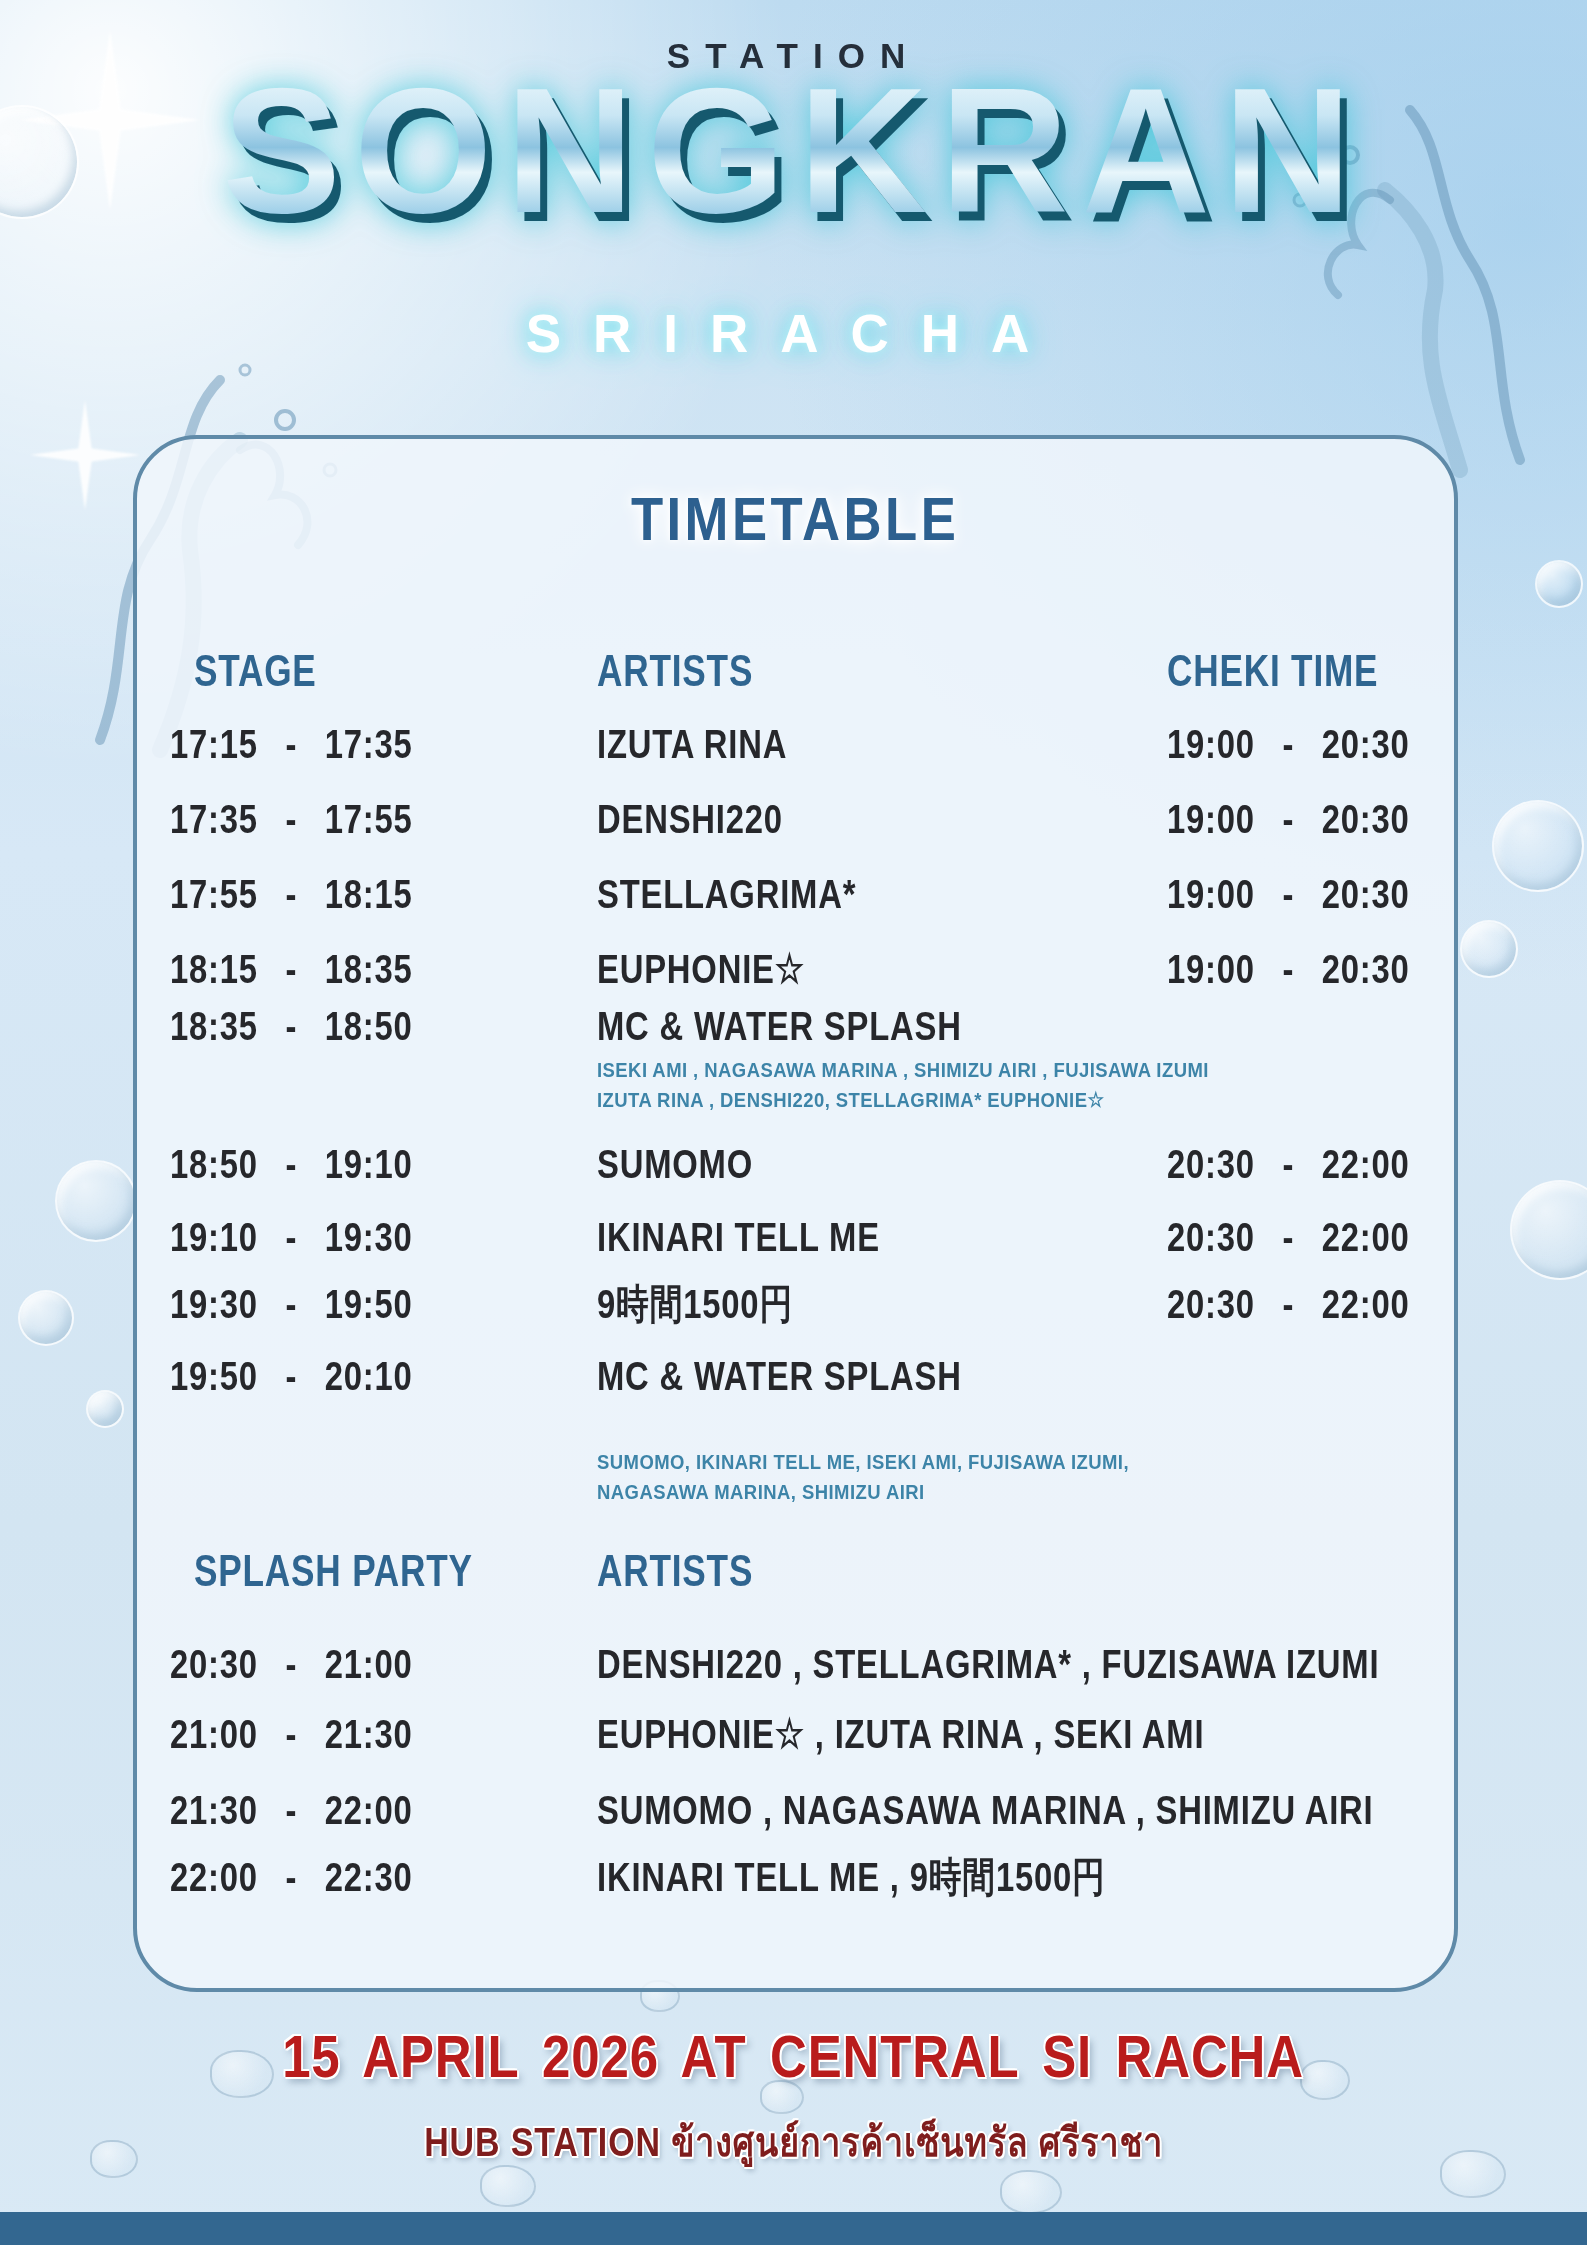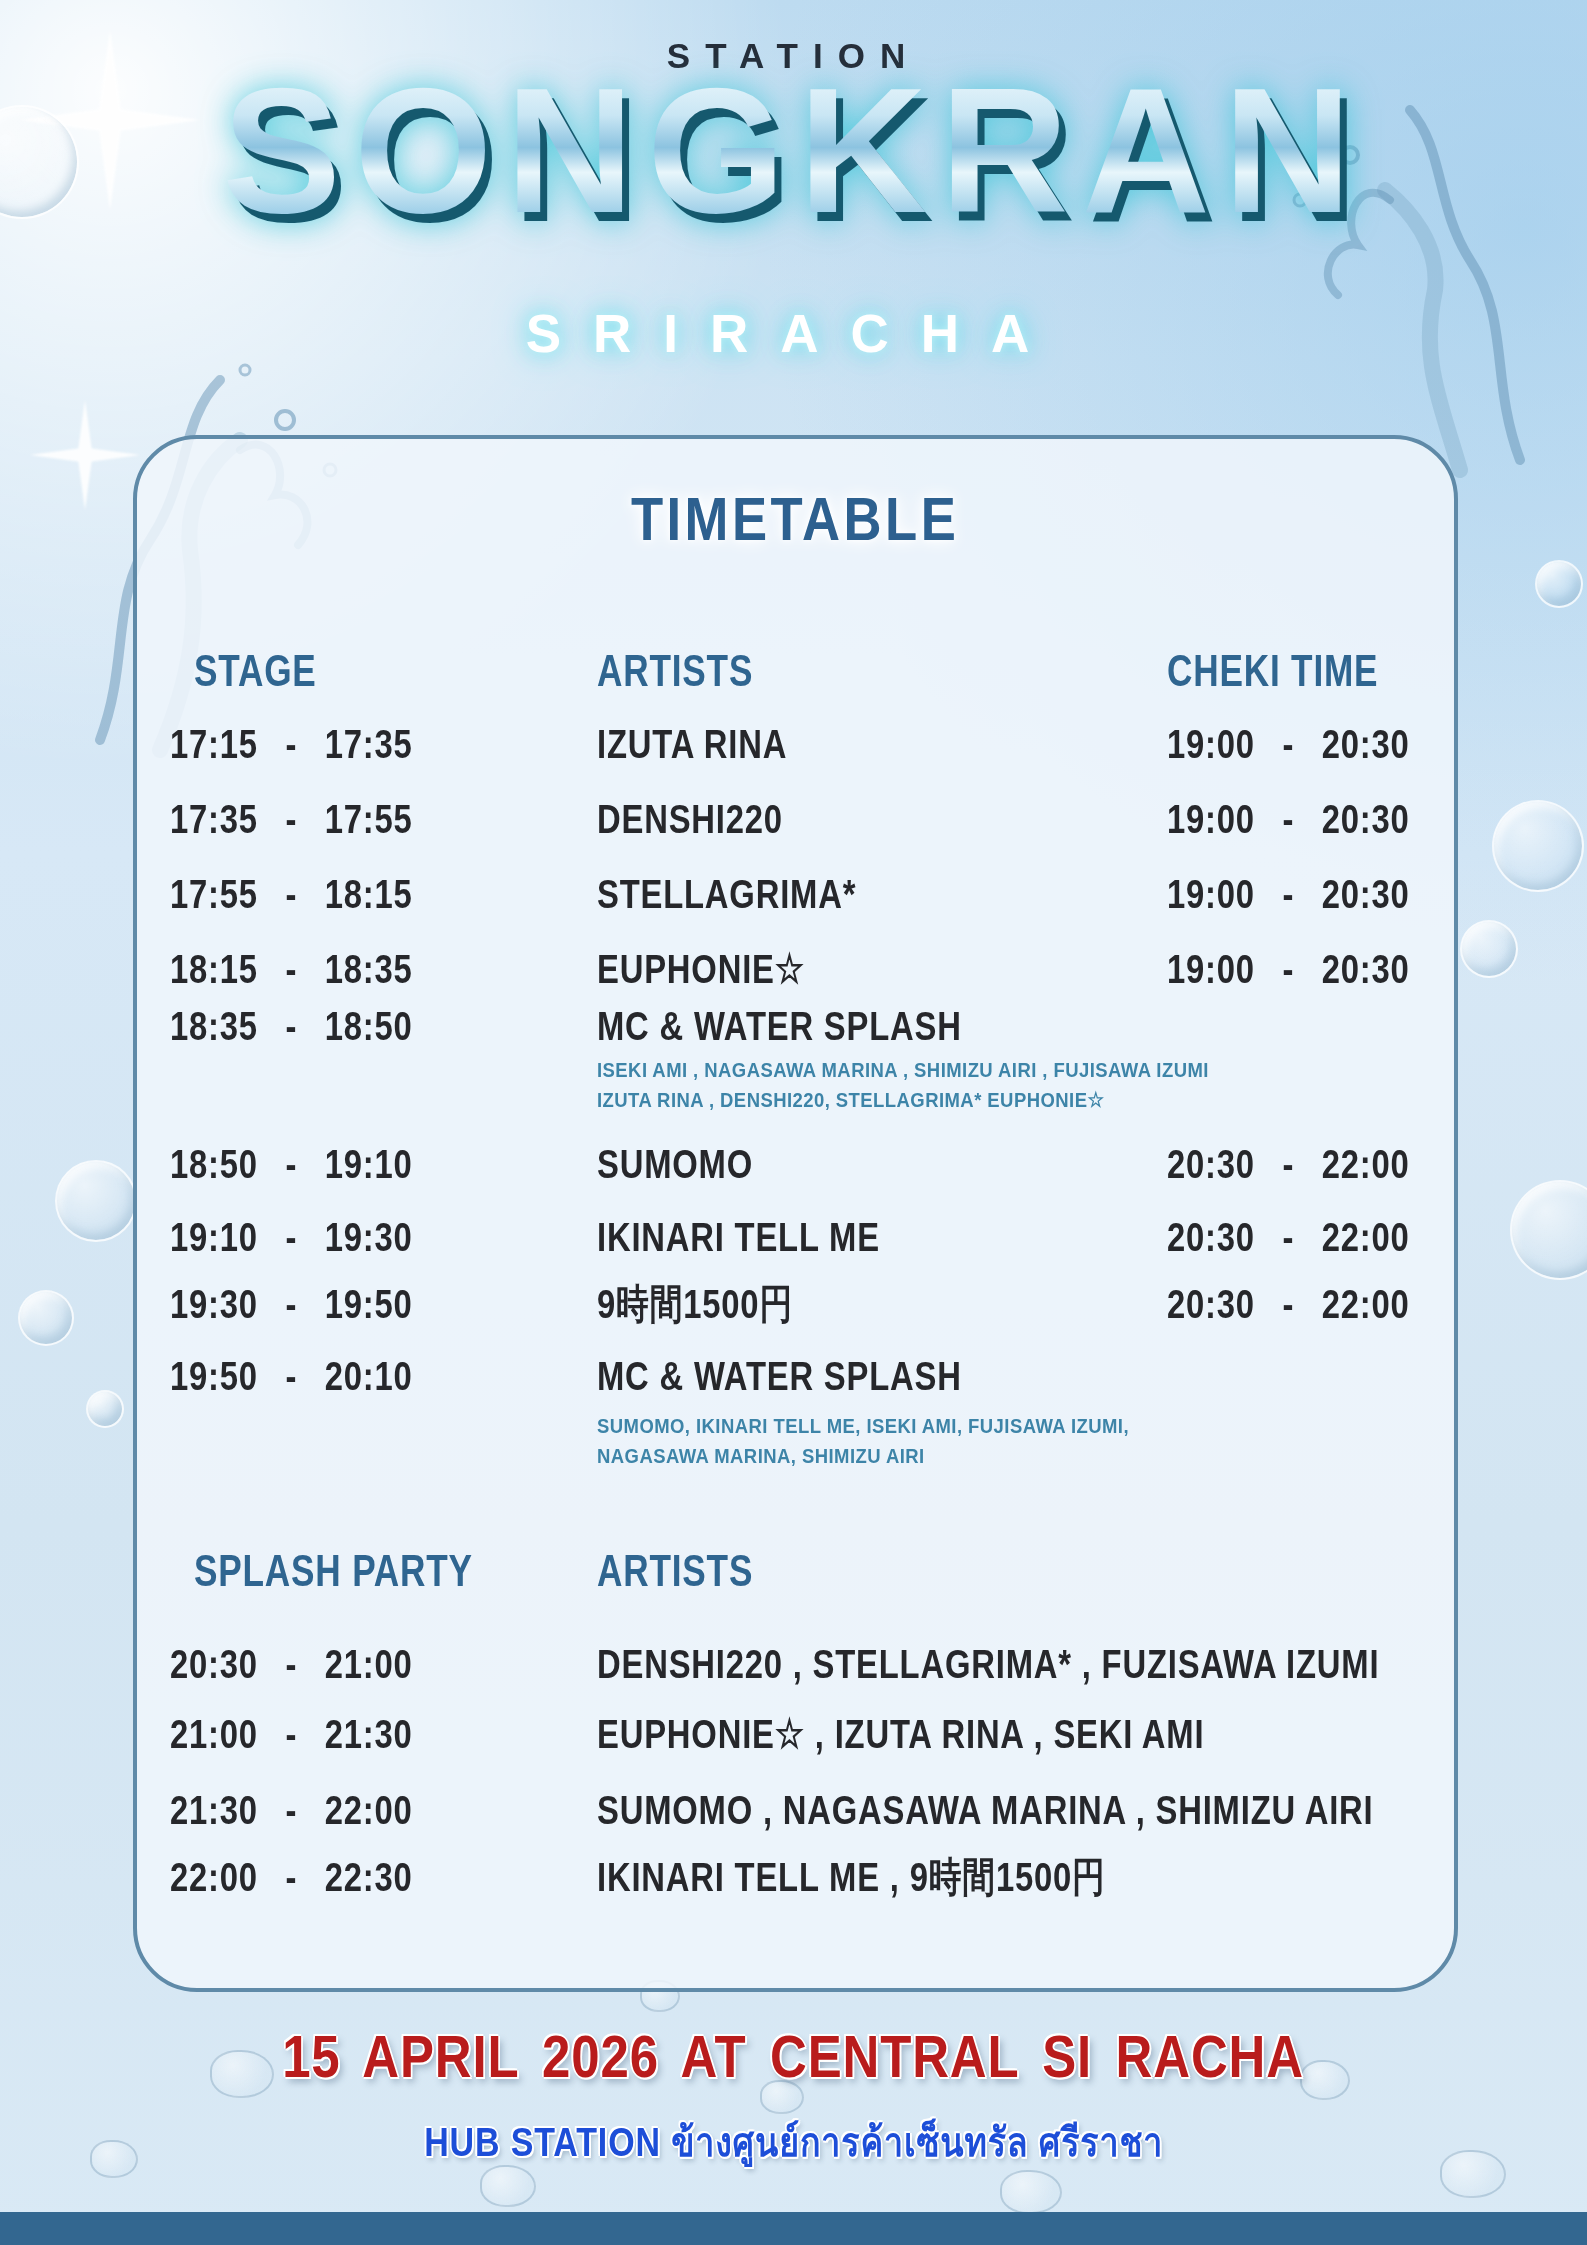--- a/index.html
+++ b/index.html
@@ -54,21 +54,21 @@
   .t-time .cn{word-spacing:22px;}
   .tnote{position:absolute;left:460px;font-size:21px;font-weight:700;
     color:#3d84a8;letter-spacing:.5px;line-height:30px;}
   .tnote .cn{transform:scaleX(.88);}
 
   
   .date-line{position:absolute;top:2022px;left:0;width:100%;text-align:center;
     font-size:60px;font-weight:800;color:#b91c1c;letter-spacing:1px;word-spacing:10px;
     text-shadow:2px 0 0 #fff,-2px 0 0 #fff,0 2px 0 #fff,0 -2px 0 #fff,2px 2px 0 #fff,-2px -2px 0 #fff,4px 5px 8px rgba(40,70,100,.35);}
   .venue-line{position:absolute;top:2110px;left:0;width:100%;text-align:center;
-    font-size:40px;font-weight:800;color:#1d4ed8;letter-spacing:1px;
+    font-size:40px;font-weight:800;color:#7f1d1d;letter-spacing:1px;
     text-shadow:2px 0 0 #fff,-2px 0 0 #fff,0 2px 0 #fff,0 -2px 0 #fff,2px 2px 0 #fff,-2px -2px 0 #fff,3px 4px 6px rgba(40,70,100,.3);}
   .footer-bar{position:absolute;left:0;top:2212px;width:100%;height:33px;background:#336790;}
 </style>
 </head>
 <body>
 
 <svg class="splash" style="left:40px;top:300px" width="420" height="460" viewBox="0 0 420 460" fill="none">
   <path d="M60 440 C90 360 70 300 110 240 C150 180 140 120 180 80" stroke="rgba(90,140,175,.45)" stroke-width="10" stroke-linecap="round"></path>
   <path d="M120 450 C150 380 160 320 150 250 C145 200 170 160 200 140" stroke="rgba(120,165,195,.35)" stroke-width="16" stroke-linecap="round"></path>
   <path d="M200 150 C230 130 250 170 235 195 C260 190 280 220 258 245" stroke="rgba(90,140,175,.4)" stroke-width="8" stroke-linecap="round"></path>
@@ -161,21 +161,21 @@
   <div class="trow" style="top:830px">
     <div class="tcell t-time"><span class="cn">19:30 - 19:50</span></div>
     <div class="tcell"><span class="cn">9時間1500円</span></div>
     <div class="tcell t-time"><span class="cn">20:30 - 22:00</span></div>
   </div>
   <div class="trow" style="top:902px">
     <div class="tcell t-time"><span class="cn">19:50 - 20:10</span></div>
     <div class="tcell"><span class="cn">MC &amp; WATER SPLASH</span></div>
     <div class="tcell t-time"><span class="cn"></span></div>
   </div>
-  <div class="tnote" style="top:972px">
+  <div class="tnote" style="top:1008px">
     <div><span class="cn">SUMOMO, IKINARI TELL ME, ISEKI AMI, FUJISAWA IZUMI,</span></div>
     <div><span class="cn">NAGASAWA MARINA, SHIMIZU AIRI</span></div>
   </div>
 
   <div class="thead" style="top:1106px">
     <div class="hcell h-stage"><span class="cn">SPLASH PARTY</span></div>
     <div class="hcell"><span class="cn">ARTISTS</span></div>
     <div></div>
   </div>
   <div class="trow" style="top:1190px">

